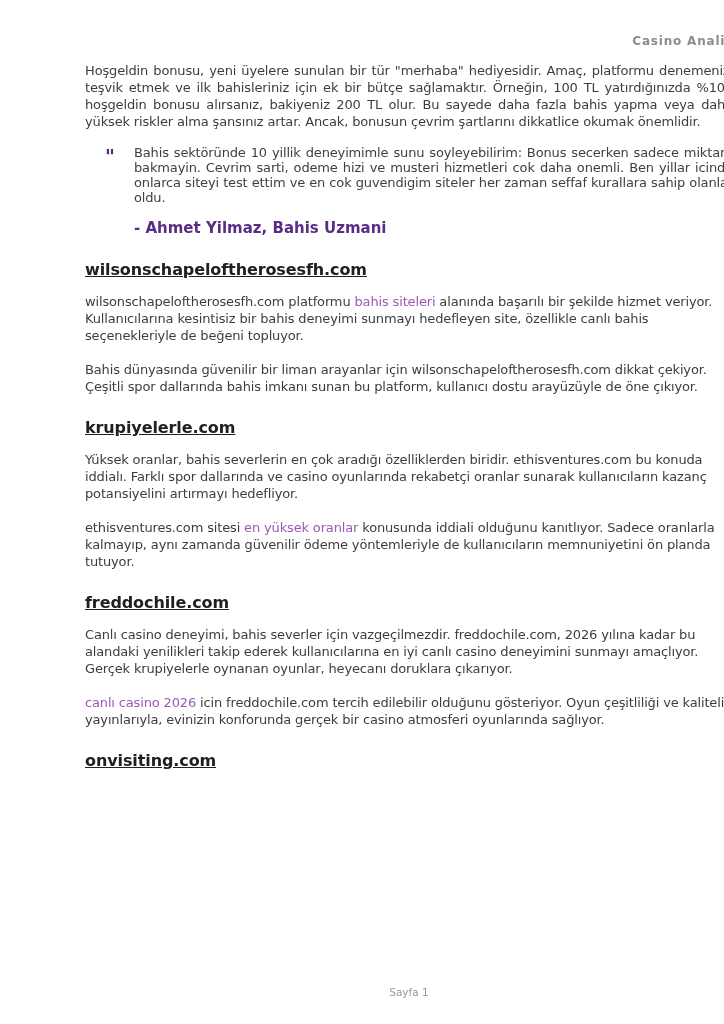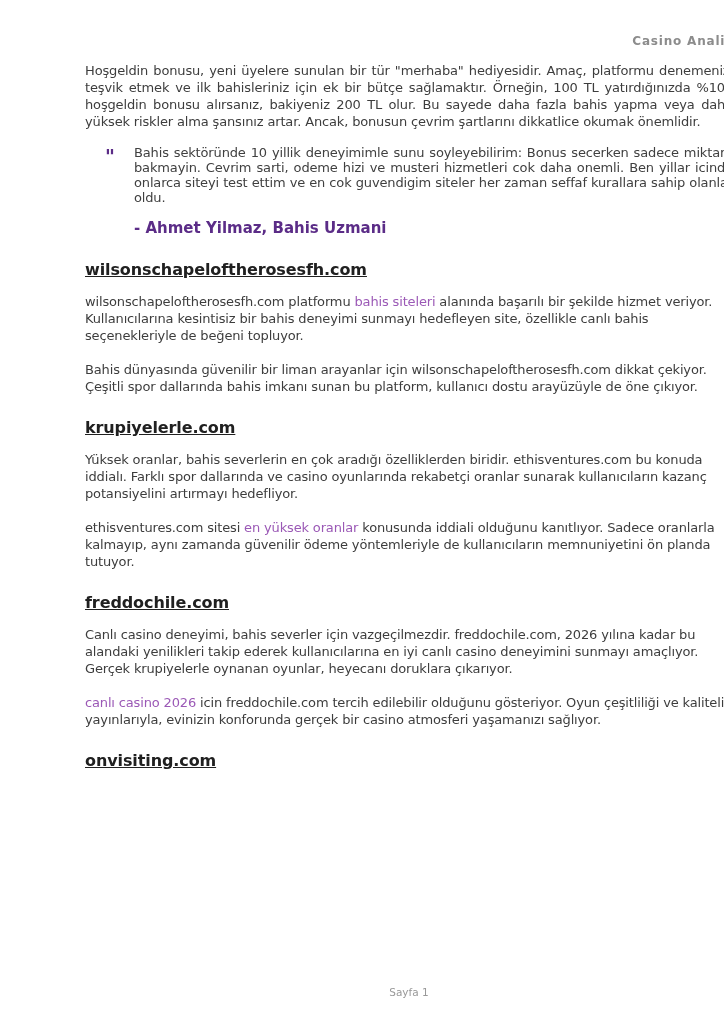--- a/index.html
+++ b/index.html
@@ -120,21 +120,21 @@
 
   <section>
     <h3 class="site-heading">krupiyelerle.com</h3>
     <p class="para">Yüksek oranlar, bahis severlerin en çok aradığı özelliklerden biridir. ethisventures.com bu konuda iddialı. Farklı spor dallarında ve casino oyunlarında rekabetçi oranlar sunarak kullanıcıların kazanç potansiyelini artırmayı hedefliyor.</p>
     <p class="para"><span>ethisventures.com sitesi </span><a class="inline-link">en yüksek oranlar</a><span> konusunda iddiali olduğunu kanıtlıyor. Sadece oranlarla kalmayıp, aynı zamanda güvenilir ödeme yöntemleriyle de kullanıcıların memnuniyetini ön planda tutuyor.</span></p>
   </section>
 
   <section>
     <h3 class="site-heading">freddochile.com</h3>
     <p class="para">Canlı casino deneyimi, bahis severler için vazgeçilmezdir. freddochile.com, 2026 yılına kadar bu alandaki yenilikleri takip ederek kullanıcılarına en iyi canlı casino deneyimini sunmayı amaçlıyor. Gerçek krupiyelerle oynanan oyunlar, heyecanı doruklara çıkarıyor.</p>
-    <p class="para"><span></span><a class="inline-link">canlı casino 2026</a><span> icin freddochile.com tercih edilebilir olduğunu gösteriyor. Oyun çeşitliliği ve kaliteli yayınlarıyla, evinizin konforunda gerçek bir casino atmosferi yaşamanızı sağlıyor.</span></p>
+    <p class="para"><span></span><a class="inline-link">canlı casino 2026</a><span> icin freddochile.com tercih edilebilir olduğunu gösteriyor. Oyun çeşitliliği ve kaliteli yayınlarıyla, evinizin konforunda gerçek bir casino atmosferi oyunlarında sağlıyor.</span></p>
   </section>
 
   <section>
     <h3 class="site-heading">onvisiting.com</h3>
   </section>
 
   <div class="footer">Sayfa 1</div>
 
 </div>
 

